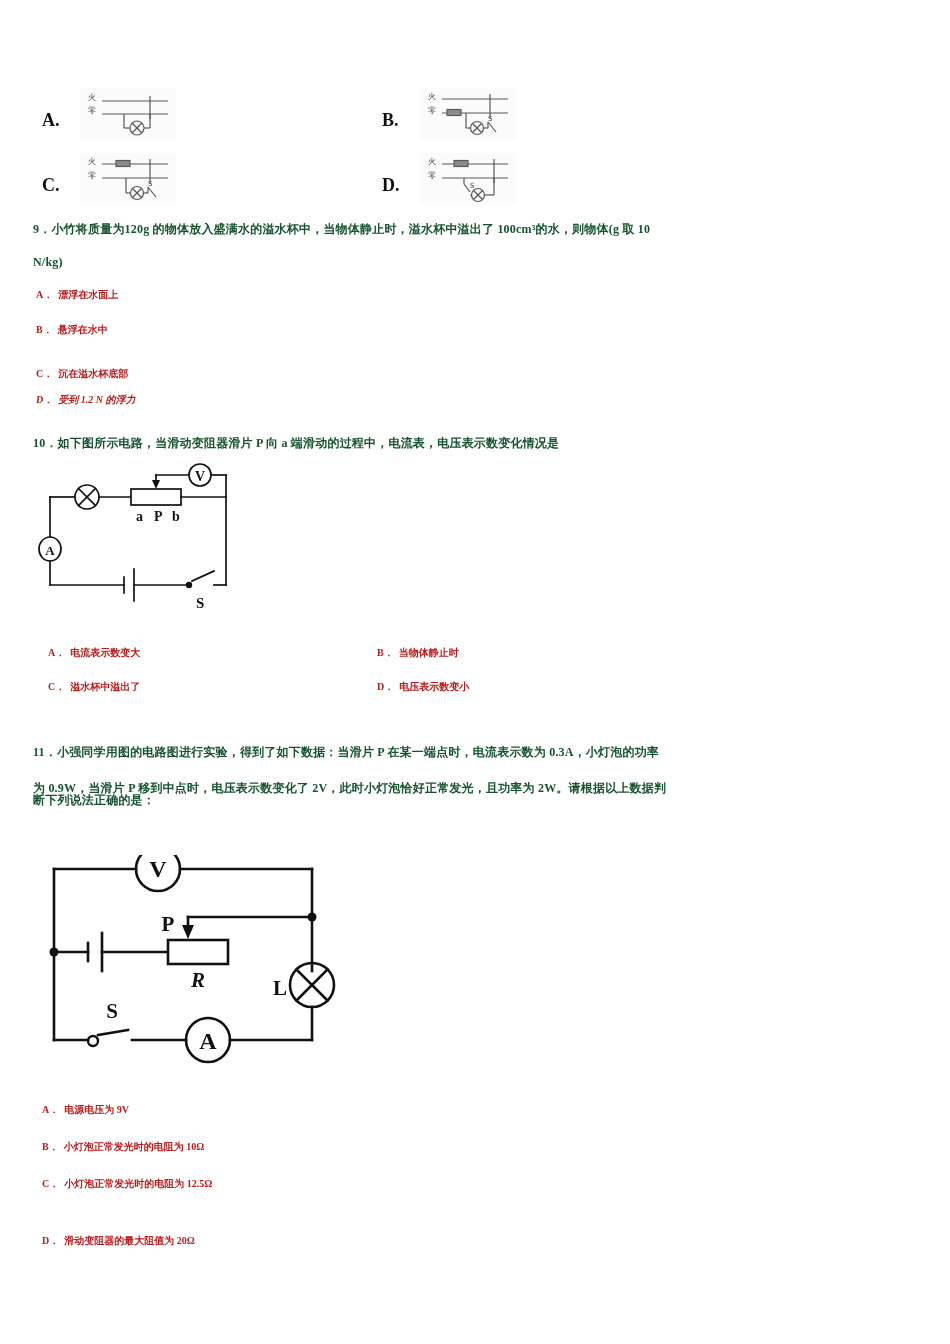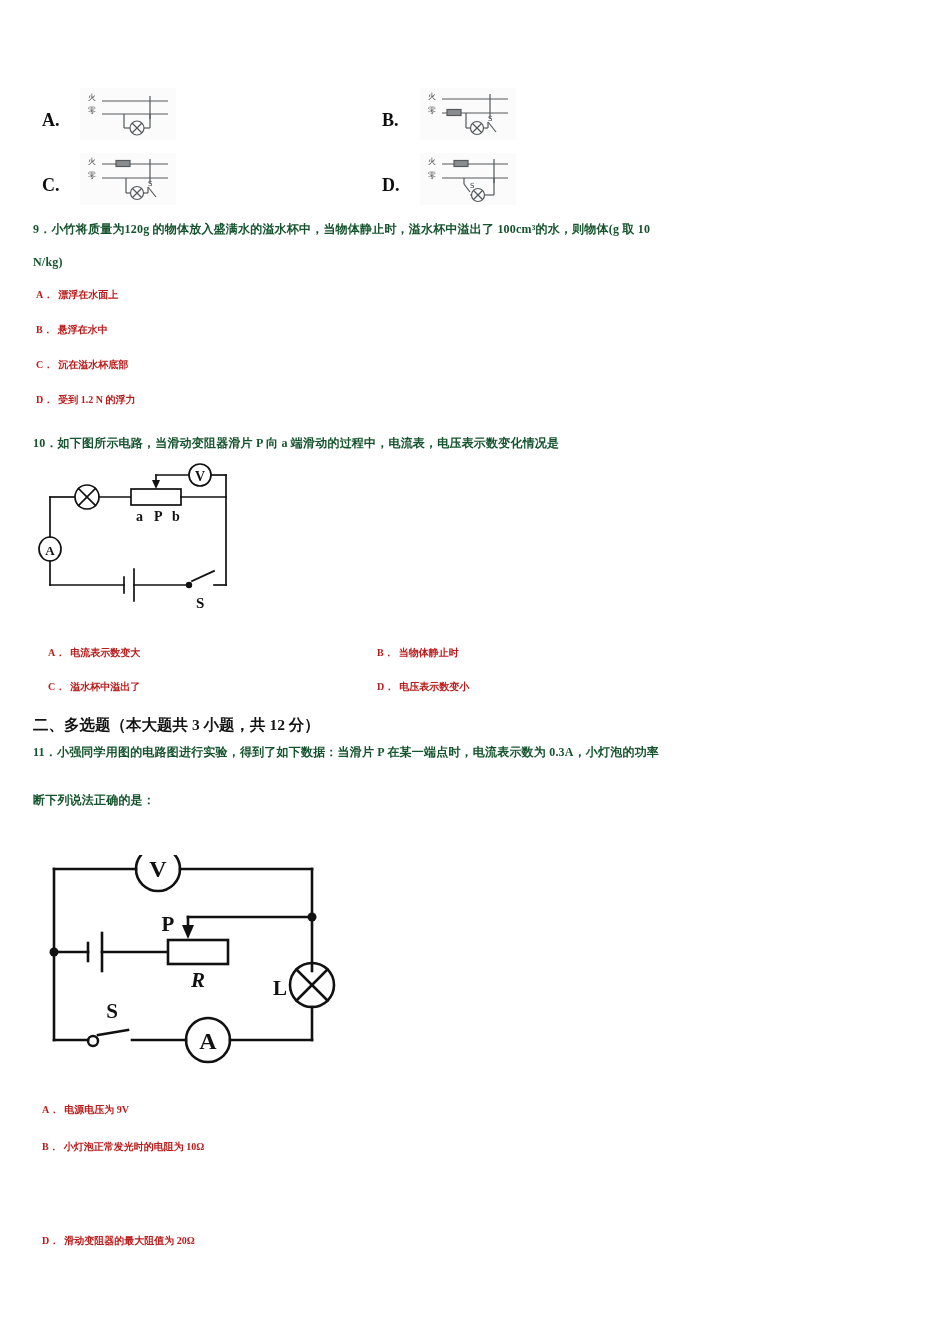--- a/index.html
+++ b/index.html
@@ -174,24 +174,24 @@
 
   <div class="tline qtext" style="left:33px; top:219px;">9．小竹将质量为120g 的物体放入盛满水的溢水杯中，当物体静止时，溢水杯中溢出了 100cm³的水，则物体(g 取 10</div>
   <div class="tline qtext" style="left:33px; top:252px;">N/kg)</div>
 
   <div class="opt" style="left:36px; top:288px;">
     <span class="olab">A．</span><span>漂浮在水面上</span>
   </div>
   <div class="opt" style="left:36px; top:323px;">
     <span class="olab">B．</span><span>悬浮在水中</span>
   </div>
-  <div class="opt" style="left:36px; top:358px;">
+  <div class="opt" style="left:36px; top:367px;">
     <span class="olab">C．</span><span>沉在溢水杯底部</span>
   </div>
-  <div class="opt" style="left:36px; top:393px;">
+  <div class="opt" style="left:36px; top:393px;font-style:italic;">
     <span class="olab">D．</span><span>受到 1.2 N 的浮力</span>
   </div>
 
   <div class="tline qtext" style="left:33px; top:433px;text-align:center;">10．如下图所示电路，当滑动变阻器滑片 P 向 a 端滑动的过程中，电流表，电压表示数变化情况是</div>
 
   <div class="figure" style="left:36px; top:455px;">
     <svg width="230" height="160" viewBox="0 0 230 160">
       <g stroke="#111111" stroke-width="1.7" fill="none" stroke-linecap="square">
 
         <line x1="14" y1="42" x2="38" y2="42"></line>
@@ -244,23 +244,23 @@
   <div class="opt" style="left:377px; top:646px;">
     <span class="olab">B．</span><span>当物体静止时</span>
   </div>
   <div class="opt" style="left:48px; top:680px;">
     <span class="olab">C．</span><span>溢水杯中溢出了</span>
   </div>
   <div class="opt" style="left:377px; top:680px;">
     <span class="olab">D．</span><span>电压表示数变小</span>
   </div>
 
-  <div class="sec-head" style="left:33px; top:715px;">二、多选题（本大题共 3 小题，共 12 分）</div>
 
   <div class="tline qtext" style="left:33px; top:742px;">11．小强同学用图的电路图进行实验，得到了如下数据：当滑片 P 在某一端点时，电流表示数为 0.3A，小灯泡的功率</div>
+  <div class="tline qtext" style="left:33px; top:778px;">为 0.9W，当滑片 P 移到中点时，电压表示数变化了 2V，此时小灯泡恰好正常发光，且功率为 2W。请根据以上数据判</div>
   <div class="tline qtext" style="left:33px; top:790px;">断下列说法正确的是：</div>
 
   <div class="figure" style="left:40px; top:855px;">
     <svg width="310" height="220" viewBox="0 0 310 220">
       <g stroke="#111111" stroke-width="2.6" fill="none" stroke-linecap="square">
 
         <line x1="14" y1="14" x2="96" y2="14"></line>
         <circle cx="118" cy="14" r="22" stroke-width="2.6"></circle>
         <line x1="140" y1="14" x2="272" y2="14"></line>
 
@@ -304,17 +304,20 @@
       <text x="72" y="163" text-anchor="middle" font-family="'Liberation Serif',serif" font-size="21" font-weight="700" fill="#111111">S</text>
     </svg>
   </div>
 
   <div class="opt" style="left:42px; top:1103px;">
     <span class="olab">A．</span><span>电源电压为 9V</span>
   </div>
   <div class="opt" style="left:42px; top:1140px;">
     <span class="olab">B．</span><span>小灯泡正常发光时的电阻为 10Ω</span>
   </div>
+  <div class="opt" style="left:42px; top:1177px;">
+    <span class="olab">C．</span><span>小灯泡正常发光时的电阻为 12.5Ω</span>
+  </div>
   <div class="opt" style="left:42px; top:1214px;margin-top:20px;">
     <span class="olab">D．</span><span>滑动变阻器的最大阻值为 20Ω</span>
   </div>
 
 </div>
 
 </body></html>

